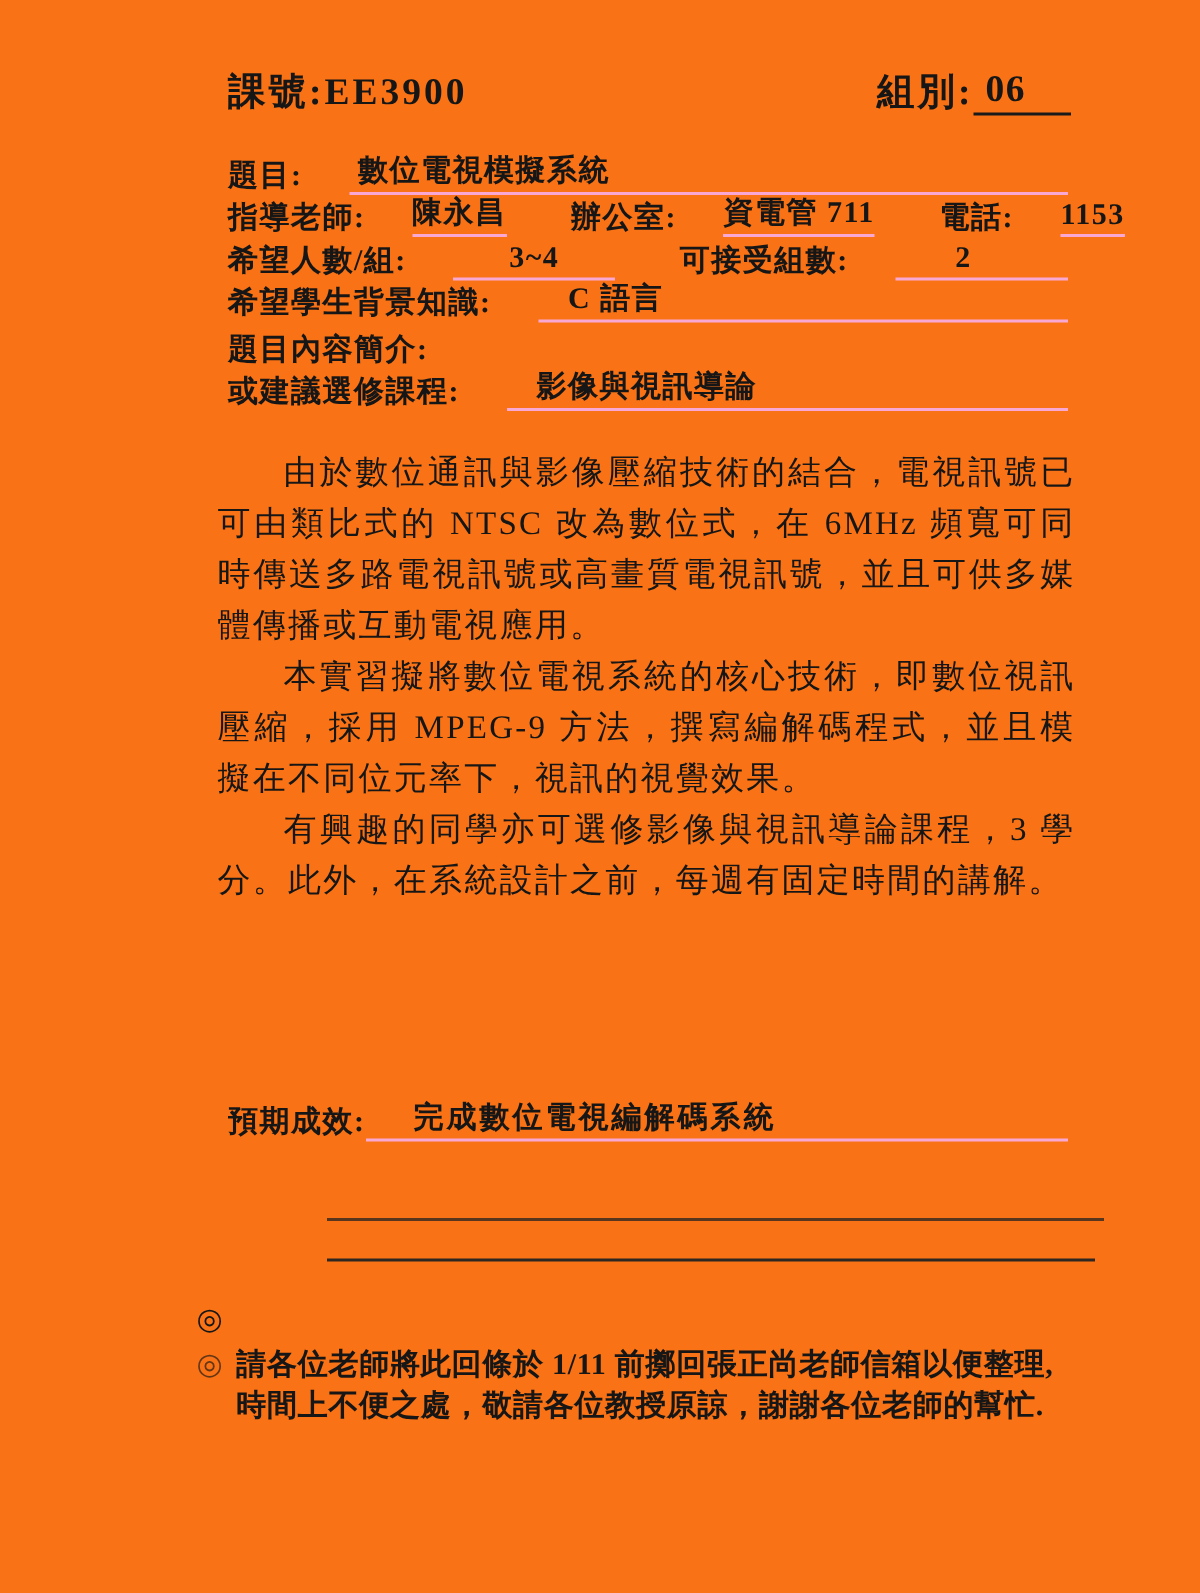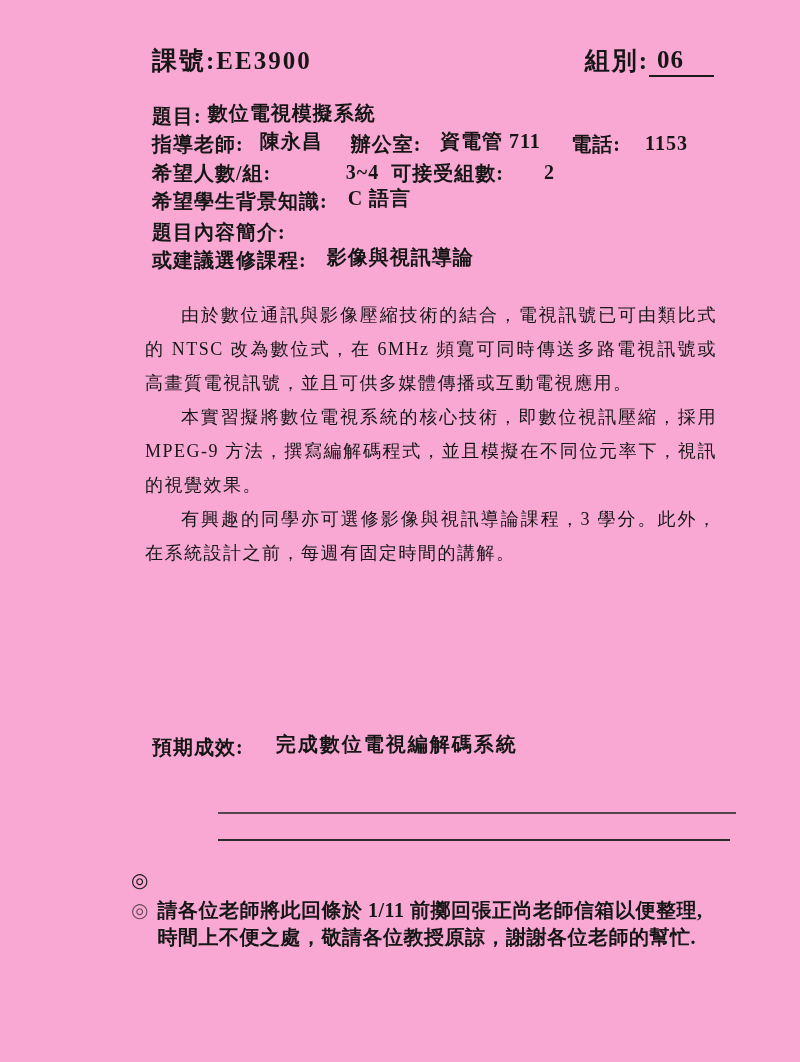--- a/index.html
+++ b/index.html
@@ -2,21 +2,21 @@
 <html><head>
 <meta charset="utf-8">
 <style>
   * { margin: 0; padding: 0; box-sizing: border-box; }
   html, body { background: #888; }
   .page {
     position: relative;
     width: 800px;
     height: 1062px;
     margin: 0 auto;
-    background: #f9a8d4;
+    background: #f97316;
     color: #161616;
     font-family: "Liberation Serif", "DejaVu Serif", serif;
     overflow: hidden;
   }
 
   
   .header {
     position: absolute;
     top: 44px; left: 152px; width: 562px;
     display: flex;
@@ -40,41 +40,42 @@
     position: absolute;
     top: 101px; left: 152px; width: 560px;
     font-size: 20px;
     font-weight: bold;
   }
   .frow {
     display: flex;
     align-items: flex-end;
     height: 28.5px;
     white-space: nowrap;
+    gap: 31px;
   }
   .lbl { letter-spacing: 1px; }
   .lbl.mid { margin-left: 12px; }
   .val {
     border-bottom: 2px solid #f9a8d4;
     text-align: center;
     padding-bottom: 1px;
     letter-spacing: 1px;
   }
   .val.fill { flex: 1 1 auto; }
   .val.left { text-align: left; padding-left: 20px; }
   .val.w95  { width: 95px; }
   .val.w135 { width: 138px; }
-  .val.w108 { width: 108px; text-align: right; }
+  .val.w108 { width: 108px; }
   .intro-label-row { margin-top: 2px; }
 
   
   .intro {
     position: absolute;
     top: 298px; left: 145px; width: 572px;
-    font-size: 18px;
+    font-size: 22px;
     line-height: 34px;
     letter-spacing: 1.5px;
     text-align: justify;
   }
   .intro p { text-indent: 2em; }
 
   
   .outcome {
     position: absolute;
     top: 731px; left: 152px; width: 560px;

